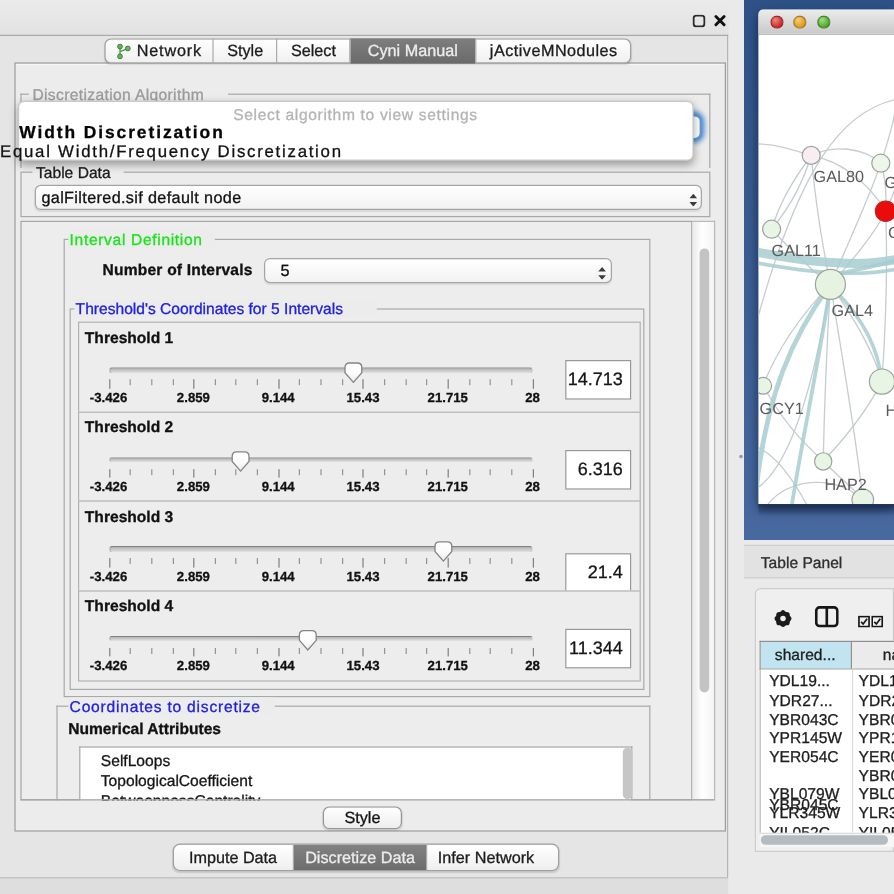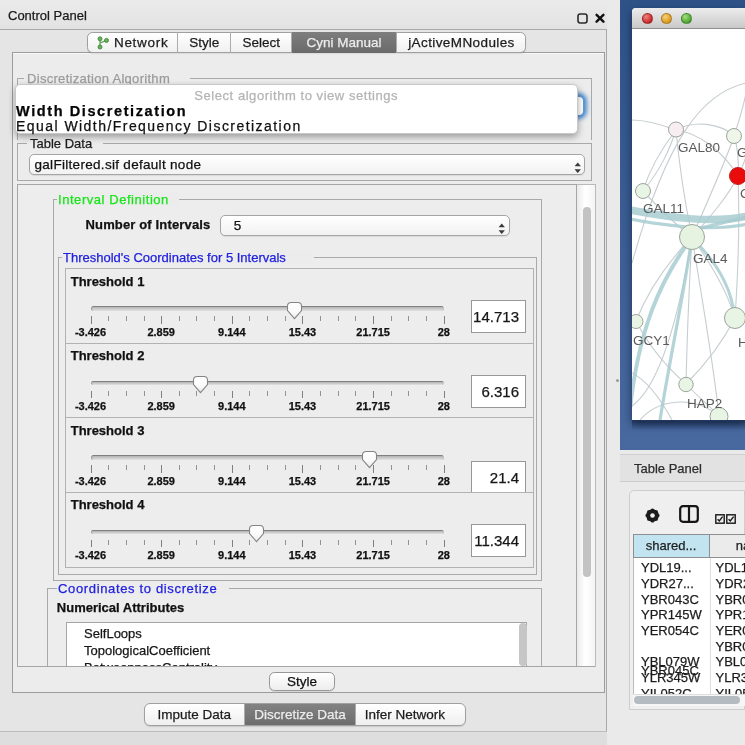--- a/index.html
+++ b/index.html
@@ -2,21 +2,20 @@
 <html><head><meta charset="utf-8"><style>
 html,body{margin:0;padding:0;}
 body{width:745px;height:745px;overflow:hidden;background:#e9e9e9;font-family:"Liberation Sans",sans-serif;-webkit-font-smoothing:antialiased;-webkit-text-stroke:0.25px;}
 .abs{position:absolute;}
 #stage{position:relative;width:745px;height:745px;overflow:hidden;}
 .seg{display:flex;align-items:center;justify-content:center;font-size:13.5px;color:#1c1c1c;height:100%;box-sizing:border-box;}
 </style></head><body>
 <div id="stage">
 <div class="abs" style="left:0px;top:0px;width:606px;height:731px;background:#e5e5e5;border-right:1px solid #a9a9a9;"></div>
 <div class="abs" style="left:0px;top:0px;width:617px;height:29px;background:linear-gradient(#ebebeb,#e2e2e2);border-bottom:1px solid #a9a9a9;"></div>
-<div class="abs" style="left:8px;top:8px;width:200px;height:16px;font-size:13px;color:#1b1b1b;">Control Panel</div>
 <div class="abs" style="left:576.5px;top:9.5px;width:11px;height:11px;"><svg width="11" height="11" viewBox="0 0 11 11">
         <rect x="1" y="1" width="9" height="9" rx="2.2" fill="none" stroke="#2b2b2b" stroke-width="1.6"></rect>
       </svg></div>
 <div class="abs" style="left:594.5px;top:9.7px;width:10px;height:10.5px;"><svg width="10" height="10.5" viewBox="0 0 10 10.5">
         <path d="M1.6,1.8 L8.4,8.7 M8.4,1.8 L1.6,8.7" stroke="#111" stroke-width="2.4" stroke-linecap="round"></path>
       </svg></div>
 <div class="abs" style="left:12px;top:52px;width:593px;height:641px;box-sizing:border-box;border:1px solid #9c9c9c;background:#ececec;box-shadow:inset 0 1px 0 #f8f8f8;"></div>
 <div class="abs" style="left:87px;top:32px;width:439px;height:20.5px;box-sizing:border-box;border:1px solid #9f9f9f;border-radius:5.5px;background:linear-gradient(#ffffff,#f0f0f0);display:flex;overflow:hidden;box-shadow:0 1px 1px rgba(0,0,0,0.12);"></div>
 <div class="abs" style="left:87px;top:32px;width:439px;height:20.5px;display:flex;">
 <div class="seg" style="width:90.3px;">
@@ -230,21 +229,21 @@
         <div style="height:17px;line-height:17px;padding-left:17px;font-size:13px;color:#161616;">SelfLoops</div>
         <div style="height:17px;line-height:17px;padding-left:17px;font-size:13px;color:#161616;">TopologicalCoefficient</div>
         <div style="height:17px;line-height:17px;padding-left:17px;font-size:13px;color:#161616;">BetweennessCentrality</div>
       </div>
     </div>
 <div class="abs" style="left:518.5px;top:623px;width:8.5px;height:43px;background:#c6c6c6;border-radius:4px;"></div>
 <div class="abs" style="left:17px;top:665.5px;width:578px;height:1px;background:#a6a6a6;"></div>
 <div class="abs" style="left:14.5px;top:84px;width:563.5px;height:50px;box-sizing:border-box;background:#fff;border:1px solid #c8c8c8;border-radius:5px;box-shadow:0 3px 7px rgba(0,0,0,0.35);"></div>
 <div class="abs" style="left:14.5px;top:88px;width:563.5px;height:15px;text-align:center;font-size:13px;color:#b4b4b4;letter-spacing:0.55px;">Select algorithm to view settings</div>
 <div class="abs" style="left:16px;top:102.5px;width:400px;height:15px;font-size:14.5px;font-weight:bold;color:#050505;letter-spacing:1.6px;">Width Discretization</div>
-<div class="abs" style="left:16px;top:118px;width:400px;height:15px;font-size:14px;color:#111;letter-spacing:1.45px;">Equal Width/Frequency Discretization</div>
+<div class="abs" style="left:0;top:118px;width:400px;height:15px;font-size:14px;color:#111;letter-spacing:1.45px;">Equal Width/Frequency Discretization</div>
 <div class="abs" style="left:269px;top:671.5px;width:66px;height:19.5px;box-sizing:border-box;border:1px solid #979797;border-radius:5.5px;background:linear-gradient(#ffffff,#ededed);font-size:13.5px;color:#111;text-align:center;line-height:18px;box-shadow:0 1px 1px rgba(0,0,0,0.1);">Style</div>
 <div class="abs" style="left:143.7px;top:702.5px;width:322.6px;height:23px;box-sizing:border-box;border:1px solid #9f9f9f;border-radius:6px;background:linear-gradient(#ffffff,#efefef);display:flex;overflow:hidden;box-shadow:0 1px 1px rgba(0,0,0,0.12);">
 <div class="seg" style="width:99.0px;">Impute Data</div>
 <div class="seg" style="width:111.8px;background:linear-gradient(#828282,#6d6d6d);color:#ececec;border-left:1px solid #ababab;">Discretize Data</div>
 <div class="seg" style="width:98px;border-left:1px solid #ababab;">Infer Network</div>
 </div>
 <div class="abs" style="left:0px;top:731px;width:607px;height:14px;background:#dedede;border-top:1px solid #bdbdbd;"></div>
 <div class="abs" style="left:607px;top:0px;width:138px;height:745px;background:#eaeaea;"></div>
 <div class="abs" style="left:615.5px;top:378.5px;width:3px;height:3px;background:#9a9a9a;border-radius:50%;"></div>
 <div class="abs" style="left:620px;top:0px;width:125px;height:449.5px;background:linear-gradient(#2e5287,#48699f);"></div>

